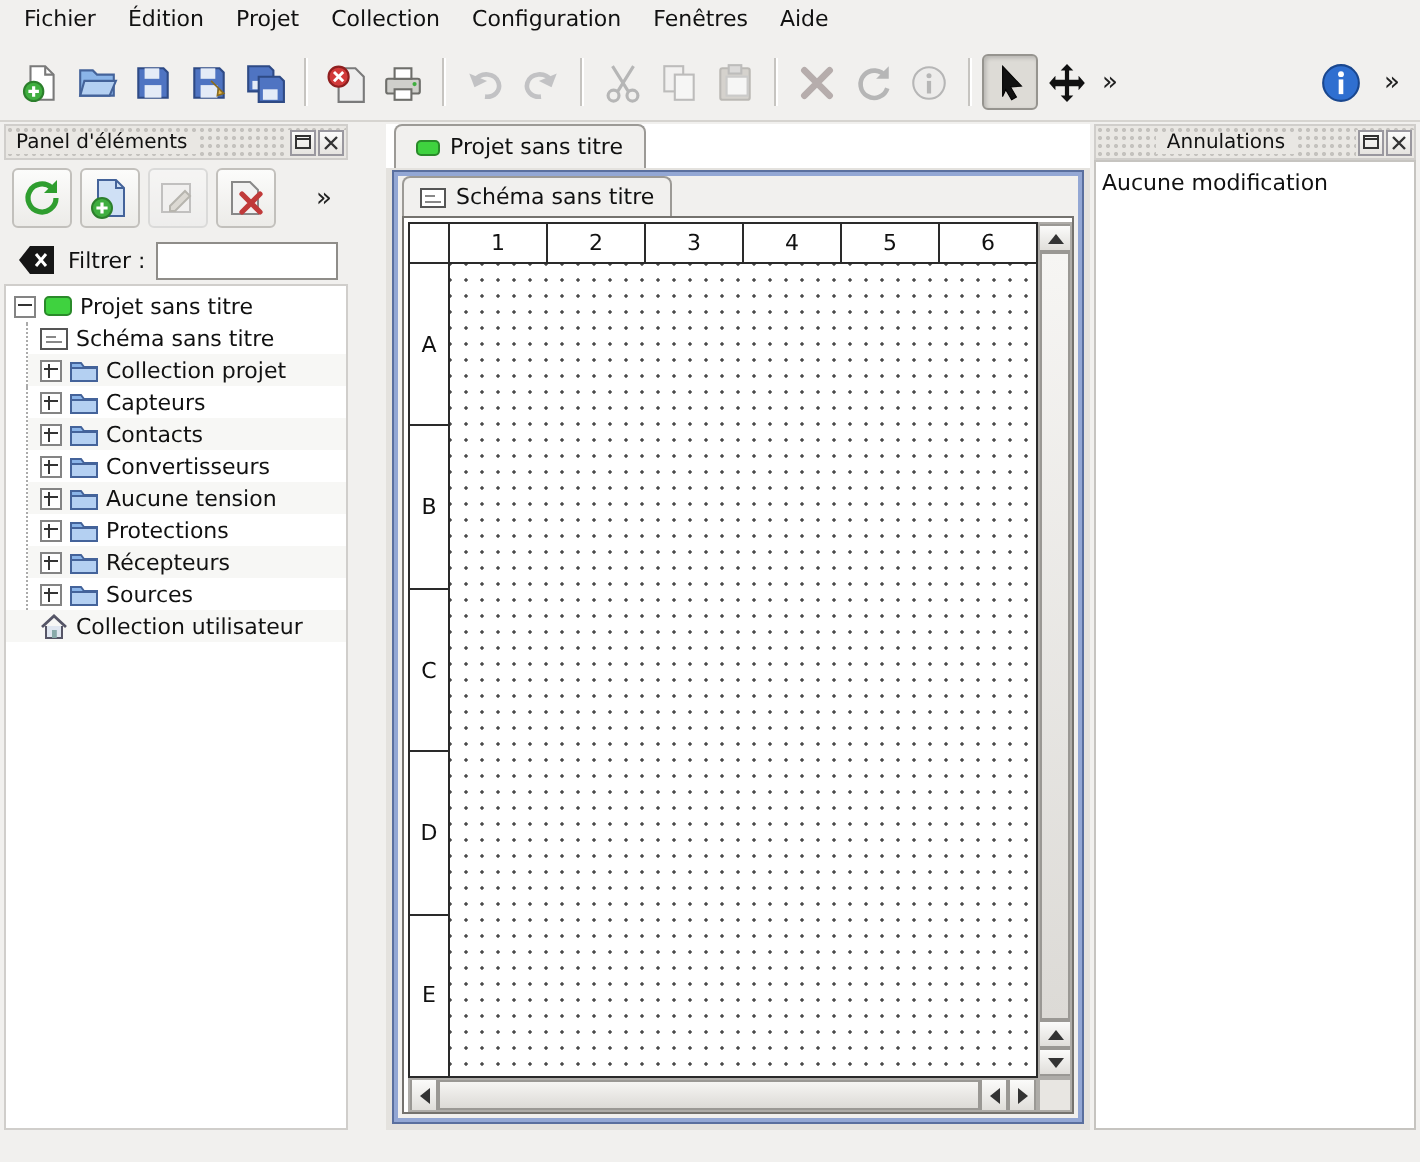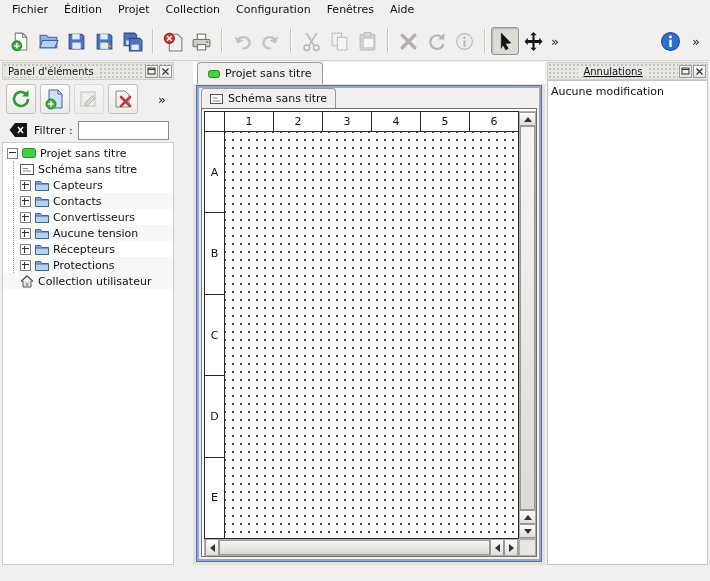--- a/index.html
+++ b/index.html
@@ -83,21 +83,21 @@
   .vscroll .sthumb{left:0;right:0;top:0;bottom:0;}
   .hscroll .sthumb{top:0;bottom:0;left:0;right:0;}
   .arr{width:0;height:0;}
   .arr.up{border-left:4px solid transparent;border-right:4px solid transparent;border-bottom:5px solid #333;}
   .arr.down{border-left:4px solid transparent;border-right:4px solid transparent;border-top:5px solid #333;}
   .arr.left{border-top:4px solid transparent;border-bottom:4px solid transparent;border-right:5px solid #333;}
   .arr.right{border-top:4px solid transparent;border-bottom:4px solid transparent;border-left:5px solid #333;}
   .scorner{position:absolute;right:0;bottom:0;width:15px;height:15px;background:#e8e6e2;border:1px solid #aeaca8;}
   
   #right-dock{right:2px;width:161px;}
-  #right-dock .dock-title .dt-label{margin-left:auto;text-decoration:underline;}
+  #right-dock .dock-title .dt-label{margin-left:auto;}
   .undo-list{flex:1;background:#fff;border:1px solid #c6c4c0;padding:2px 3px;}
   .undo-item{height:16px;display:flex;align-items:center;}
   
   .statusbar{position:absolute;left:0;right:0;bottom:0;height:16px;background:#f1f0ee;}
 </style>
 </head>
 <body>
 
 <div class="menubar">
   <span class="menu-item">Fichier</span>
@@ -312,20 +312,30 @@
     <div class="children">
       <div class="titem">
         <span class="ic">
             <svg width="14" height="11" viewBox="0 0 14 11">
               <rect x="0.5" y="0.5" width="13" height="10" fill="#fff" stroke="#555"></rect>
               <path d="M3 7h8M3 4.5h5" stroke="#888"></path>
             </svg>
           </span>
         <span>Schéma sans titre</span>
       </div>
+      <div class="titem">
+        <span class="exp plus"></span>
+        <span class="ic">
+            <svg width="14" height="12" viewBox="0 0 14 12">
+              <path d="M.5 2.5h5l1.5 2h6.5v7H.5z" fill="#8ab4e8" stroke="#44639a"></path>
+              <path d="M.5 5h13v6.5H.5z" fill="#b4d0f2" stroke="#44639a"></path>
+            </svg>
+          </span>
+        <span>Collection projet</span>
+      </div>
     </div>
     <div class="children">
       <div class="titem">
         <span class="exp plus"></span>
         <span class="ic">
             <svg width="14" height="12" viewBox="0 0 14 12">
               <path d="M.5 2.5h5l1.5 2h6.5v7H.5z" fill="#8ab4e8" stroke="#44639a"></path>
               <path d="M.5 5h13v6.5H.5z" fill="#b4d0f2" stroke="#44639a"></path>
             </svg>
           </span>
@@ -362,31 +372,41 @@
         <span>Aucune tension</span>
       </div>
       <div class="titem">
         <span class="exp plus"></span>
         <span class="ic">
             <svg width="14" height="12" viewBox="0 0 14 12">
               <path d="M.5 2.5h5l1.5 2h6.5v7H.5z" fill="#8ab4e8" stroke="#44639a"></path>
               <path d="M.5 5h13v6.5H.5z" fill="#b4d0f2" stroke="#44639a"></path>
             </svg>
           </span>
+        <span>Protections</span>
+      </div>
+      <div class="titem">
+        <span class="exp plus"></span>
+        <span class="ic">
+            <svg width="14" height="12" viewBox="0 0 14 12">
+              <path d="M.5 2.5h5l1.5 2h6.5v7H.5z" fill="#8ab4e8" stroke="#44639a"></path>
+              <path d="M.5 5h13v6.5H.5z" fill="#b4d0f2" stroke="#44639a"></path>
+            </svg>
+          </span>
         <span>Récepteurs</span>
       </div>
       <div class="titem">
         <span class="exp plus"></span>
         <span class="ic">
             <svg width="14" height="12" viewBox="0 0 14 12">
               <path d="M.5 2.5h5l1.5 2h6.5v7H.5z" fill="#8ab4e8" stroke="#44639a"></path>
               <path d="M.5 5h13v6.5H.5z" fill="#b4d0f2" stroke="#44639a"></path>
             </svg>
           </span>
-        <span>Protections</span>
+        <span>Sources</span>
       </div>
     </div>
     <div class="titem" style="padding-left:17px">
       <span class="ic">
           <svg width="14" height="13" viewBox="0 0 14 13">
             <path d="M1 6.5L7 1l6 5.5" fill="none" stroke="#556" stroke-width="1.4"></path>
             <path d="M3 6v6h8V6" fill="#dfe6f0" stroke="#556"></path>
             <rect x="6" y="8" width="2.4" height="4" fill="#8aa"></rect>
           </svg>
         </span>

